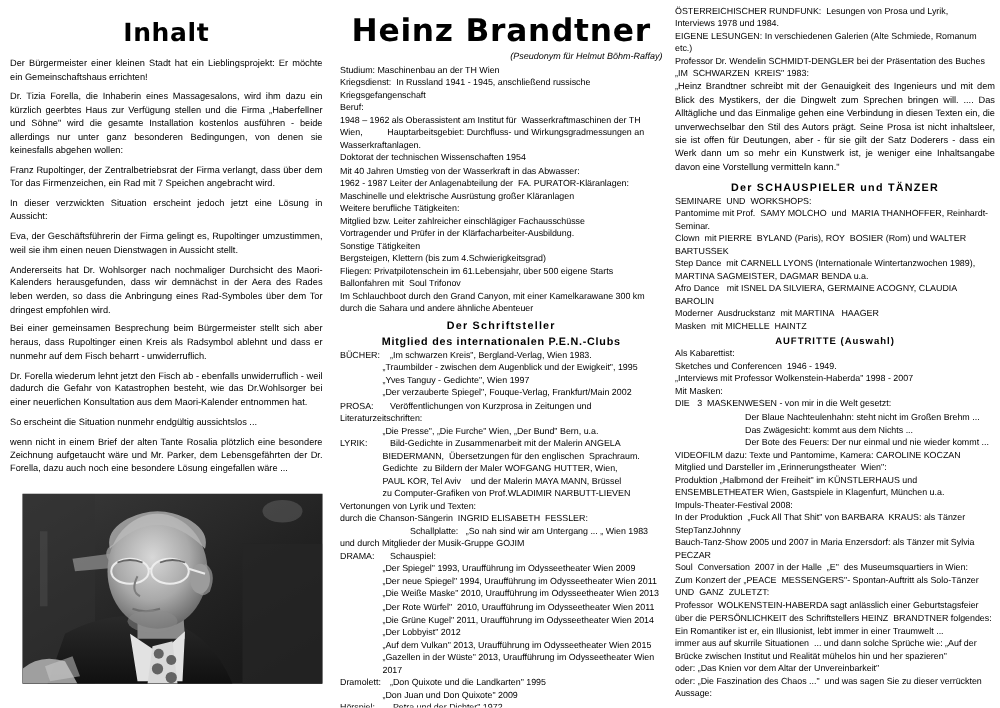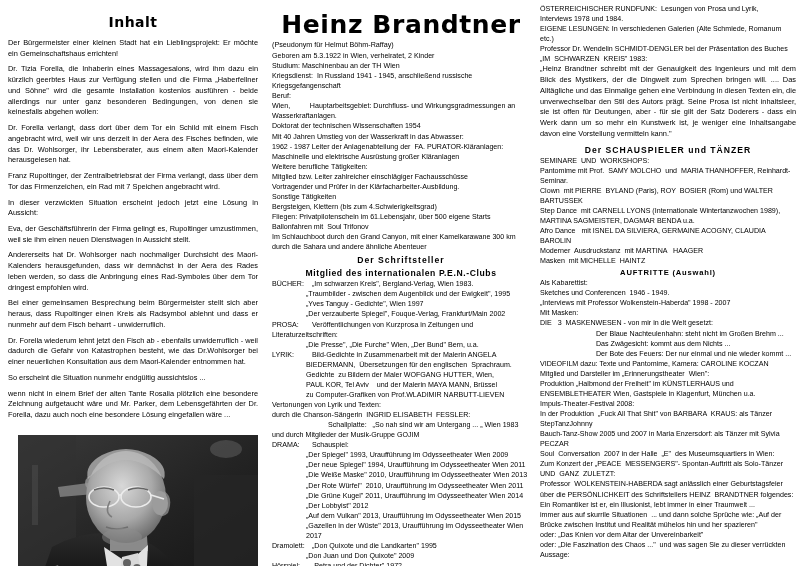--- a/index.html
+++ b/index.html
@@ -20,37 +20,38 @@
     padding:4px 6px 0 6px;
   }
   .col-left{width:268px;padding-left:8px;padding-right:10px;}
   .col-mid{width:266px;padding-left:4px;padding-right:4px;}
   .col-right{width:266px;padding-left:6px;padding-right:4px;}
 
   
   .title-inhalt{
     font-family:"DejaVu Sans", sans-serif;
     font-weight:bold;
-    font-size:14px;
+    font-size:20px;
     text-align:center;
     letter-spacing:0.5px;
     margin:10px 0 8px 0;
   }
   .title-name{
     font-family:"DejaVu Sans", sans-serif;
     font-weight:bold;
     font-size:25px;
     text-align:center;
     letter-spacing:0.6px;
     margin:6px 0 1px 0;
   }
   .pseudonym{
-    text-align:left;
+    text-align:right;
     font-size:7.2px;
     margin:0 0 2px 0;
+    font-style:italic;
   }
   .section-head{
     text-align:center;
     font-weight:bold;
     font-size:8.6px;
     letter-spacing:0.6px;
     margin:3px 0 1px 0;
   }
   .section-head.sp{letter-spacing:1px;}
   .center-line{
@@ -103,21 +104,20 @@
 </head>
 <body>
 
 <div class="page">
 
   <div class="col col-left">
     <div class="title-inhalt">Inhalt</div>
 
     <div class="para">Der Bürgermeister einer kleinen Stadt hat ein Lieblingsprojekt: Er möchte ein Gemeinschaftshaus errichten!</div>
     <div class="para">Dr. Tizia Forella, die Inhaberin eines Massagesalons, wird ihm dazu ein kürzlich geerbtes Haus zur Verfügung stellen und die Firma „Haberfellner und Söhne" wird die gesamte Installation kostenlos ausführen - beide allerdings nur unter ganz besonderen Bedingungen, von denen sie keinesfalls abgehen wollen:</div>
-    <div class="para">Dr. Forella verlangt, dass dort über dem Tor ein Schild mit einem Fisch angebracht wird, weil wir uns derzeit in der Aera des Fisches befinden, wie das Dr. Wohlsorger, ihr Lebensberater, aus einem alten Maori-Kalender herausgelesen hat.</div>
     <div class="para">Franz Rupoltinger, der Zentralbetriebsrat der Firma verlangt, dass über dem Tor das Firmenzeichen, ein Rad mit 7 Speichen angebracht wird.</div>
     <div class="para">In dieser verzwickten Situation erscheint jedoch jetzt eine Lösung in Aussicht:</div>
     <div class="para">Eva, der Geschäftsführerin der Firma gelingt es, Rupoltinger umzustimmen, weil sie ihm einen neuen Dienstwagen in Aussicht stellt.</div>
     <div class="para">Andererseits hat Dr. Wohlsorger nach nochmaliger Durchsicht des Maori-Kalenders herausgefunden, dass wir demnächst in der Aera des Rades leben werden, so dass die Anbringung eines Rad-Symboles über dem Tor dringest empfohlen wird.</div>
     <div class="para">Bei einer gemeinsamen Besprechung beim Bürgermeister stellt sich aber heraus, dass Rupoltinger einen Kreis als Radsymbol ablehnt und dass er nunmehr auf dem Fisch beharrt - unwiderruflich.</div>
     <div class="para">Dr. Forella wiederum lehnt jetzt den Fisch ab - ebenfalls unwiderruflich - weil dadurch die Gefahr von Katastrophen besteht, wie das Dr.Wohlsorger bei einer neuerlichen Konsultation aus dem Maori-Kalender entnommen hat.</div>
     <div class="para">So erscheint die Situation nunmehr endgültig aussichtslos ...</div>
     <div class="para">wenn nicht in einem Brief der alten Tante Rosalia plötzlich eine besondere Zeichnung aufgetaucht wäre und Mr. Parker, dem Lebensgefährten der Dr. Forella, dazu auch noch eine besondere Lösung eingefallen wäre ...</div>
 
     <div class="photo-wrap">
@@ -185,25 +185,25 @@
         <path d="M0 140 Q14 128 34 134 L44 152 L0 152 Z" fill="#b4b4b4" opacity="0.85"></path>
         <path d="M18 138 L40 130 L46 146 L22 150 Z" fill="#cfcfcf" opacity="0.5"></path>
       </svg>
     </div>
   </div>
 
   <div class="col col-mid">
     <div class="title-name">Heinz Brandtner</div>
     <div class="pseudonym">(Pseudonym für Helmut  Böhm-Raffay)</div>
 
-    <div class="line">Geboren am 5.3.1922 in Wien, verheiratet, 2 Kinder</div>
     <div class="line">Studium: Maschinenbau an der TH Wien</div>
     <div class="line">Kriegsdienst:  In Russland 1941 - 1945, anschließend russische</div>
     <div class="line">Kriegsgefangenschaft</div>
     <div class="line">Beruf:</div>
+    <div class="line">1948 – 1962 als Oberassistent am Institut für  Wasserkraftmaschinen der TH</div>
     <div class="line">Wien,          Hauptarbeitsgebiet: Durchfluss- und Wirkungsgradmessungen an</div>
     <div class="line">Wasserkraftanlagen.</div>
     <div class="line">Doktorat der technischen Wissenschaften 1954</div>
     <div class="line">Mit 40 Jahren Umstieg von der Wasserkraft in das Abwasser:</div>
     <div class="line">1962 - 1987 Leiter der Anlagenabteilung der  FA. PURATOR-Kläranlagen:</div>
     <div class="line">Maschinelle und elektrische Ausrüstung großer Kläranlagen</div>
 
     <div class="line b">Weitere berufliche Tätigkeiten:</div>
     <div class="line">Mitglied bzw. Leiter zahlreicher einschlägiger Fachausschüsse</div>
     <div class="line">Vortragender und Prüfer in der Klärfacharbeiter-Ausbildung.</div>

